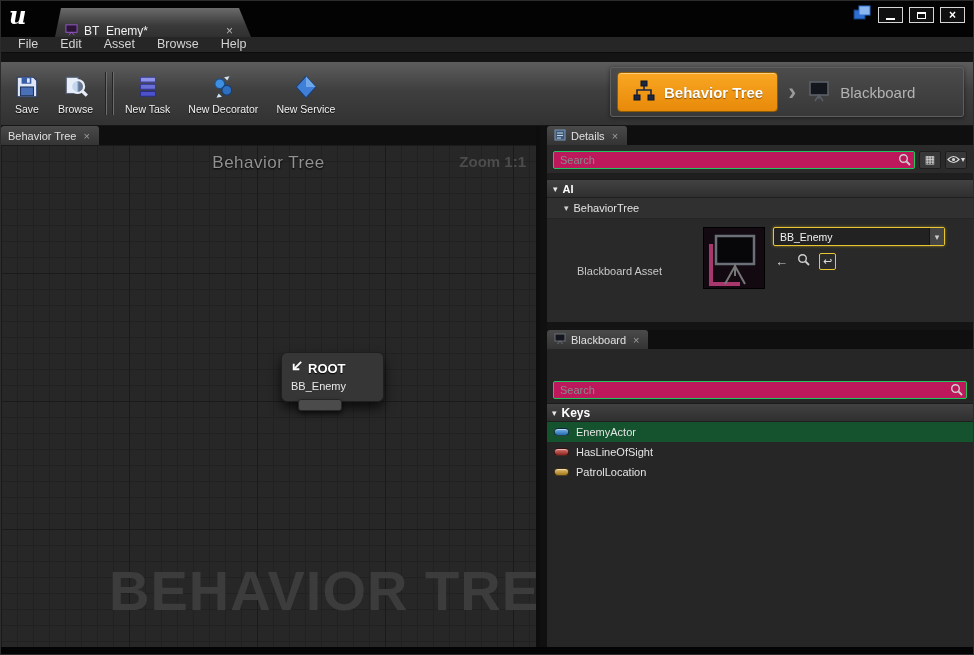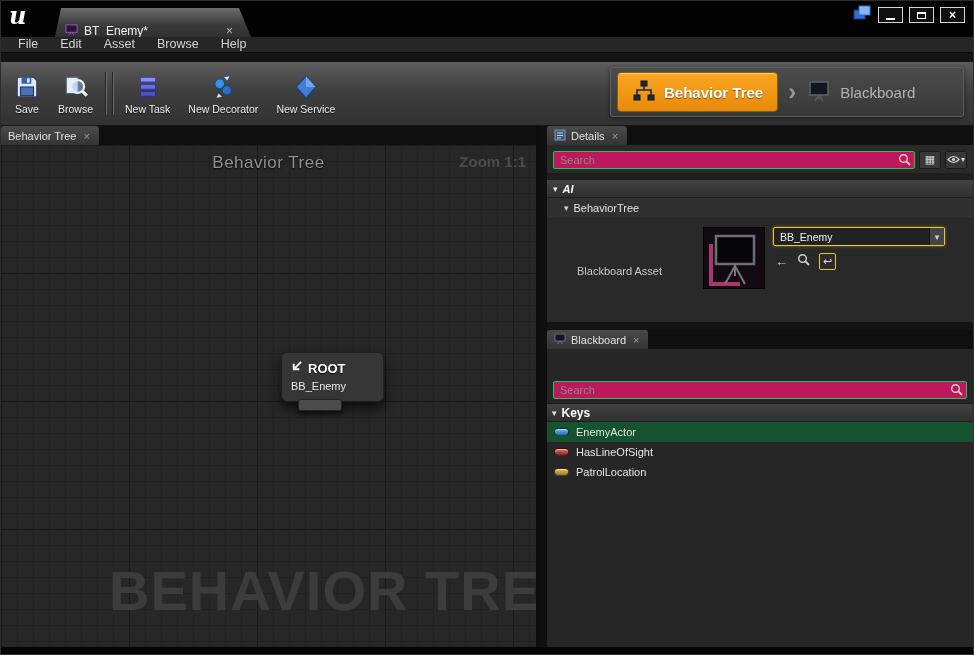--- a/index.html
+++ b/index.html
@@ -93,21 +93,21 @@
                   color:#ccc; font-size:11px; padding:0 20px 0 6px; outline:none; }
   .search-input::placeholder { color:#8b8b8b; }
   .mag-in-input { position:absolute; right:4px; top:2px; }
   .sq-btn { width:22px; height:18px; background:#383838; border:1px solid #1d1d1d; border-radius:2px;
             color:#d8d8d8; font-size:11px; display:flex; align-items:center; justify-content:center; gap:1px; }
 
   .gap-strip { height:6px; background:#1e1e1e; }
   .cat-header { height:19px; background:linear-gradient(#424242,#2f2f2f); border-top:1px solid #1b1b1b;
                 border-bottom:1px solid #1f1f1f; display:flex; align-items:center; gap:5px; padding-left:6px; }
   .cat-header .caret { color:#e8e8e8; font-size:9px; }
-  .cat-header .cat-label { color:#fff; font-weight:bold; font-size:11px;font-style:italic; }
+  .cat-header .cat-label { color:#fff; font-weight:bold; font-size:11px; }
   .subcat-row { height:21px; background:#303030; border-bottom:1px solid #242424;
                 display:flex; align-items:center; gap:5px; padding-left:17px; }
   .subcat-row .caret { color:#cfcfcf; font-size:9px; }
   .subcat-row .subcat-label { color:#e2e2e2; font-size:11px; }
 
   .prop-row { flex:1; display:flex; background:#292929; }
   .prop-label-cell { width:150px; display:flex; align-items:center; padding-left:30px; }
   .prop-label { color:#c8c8c8; font-size:11px; }
   .prop-value-cell { flex:1; display:flex; gap:8px; padding:8px 6px; }
   .thumb { width:62px; height:62px; background:#120a10; border:1px solid #000; flex:0 0 auto; }

